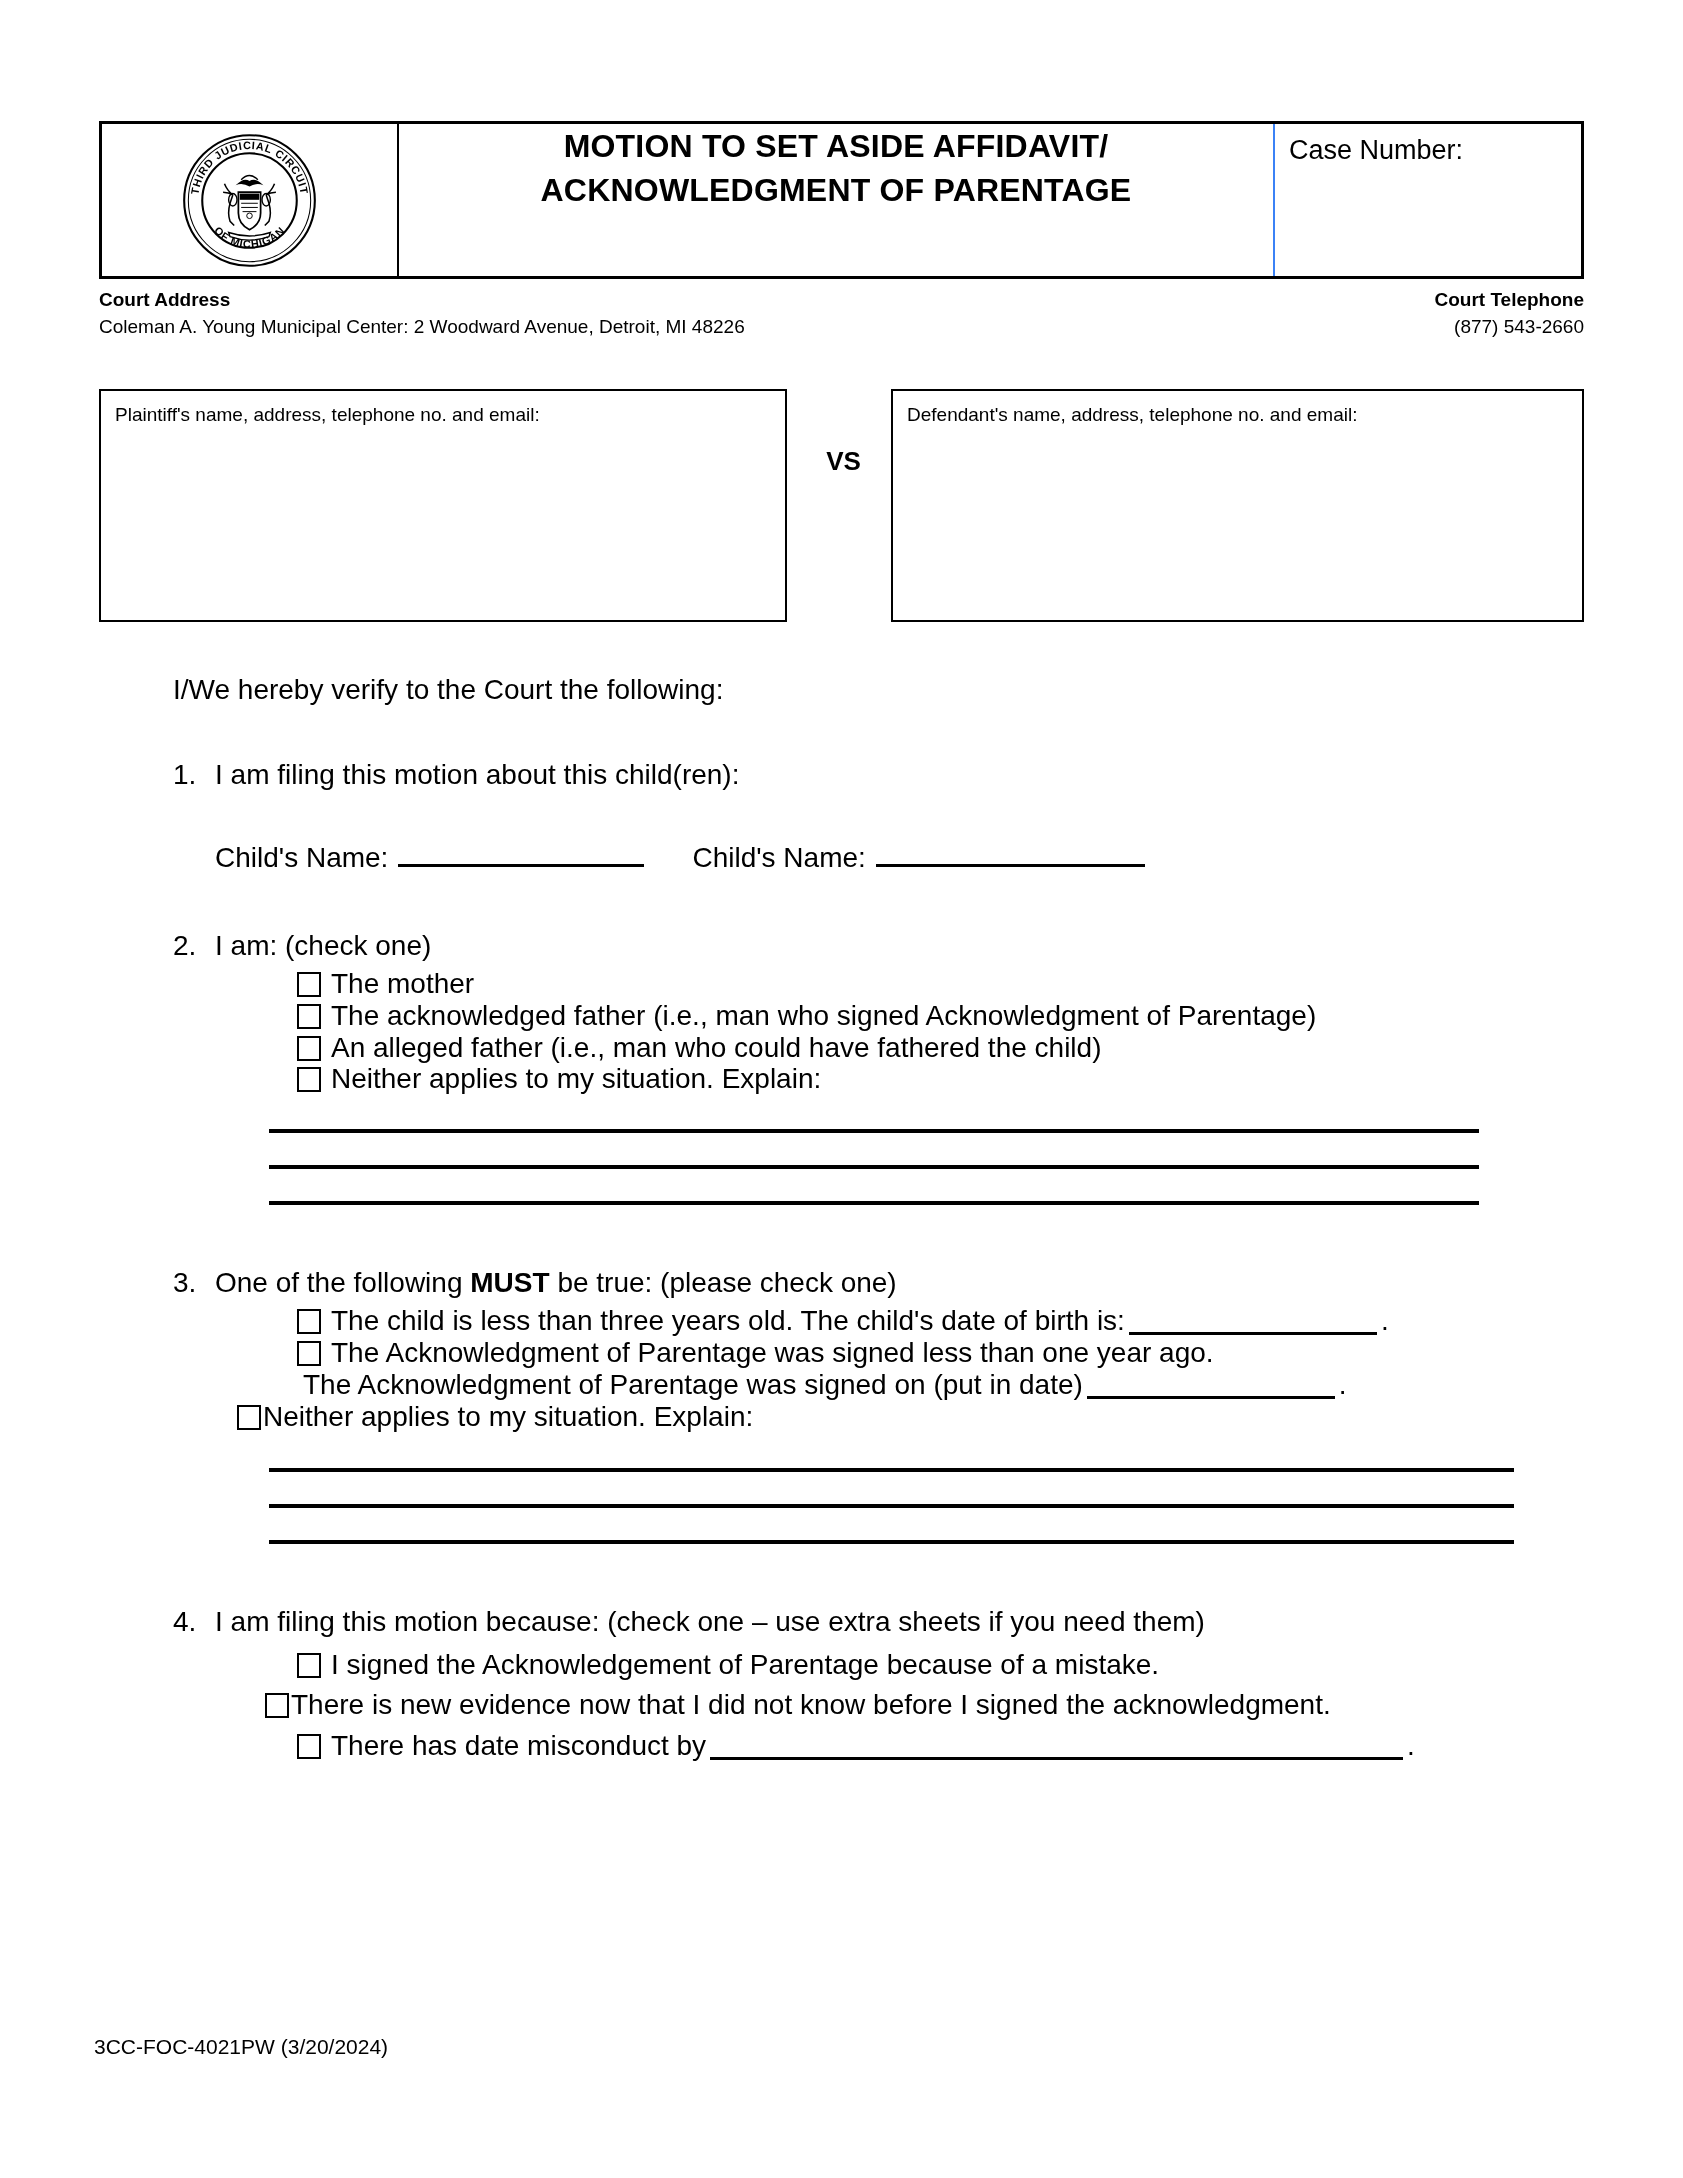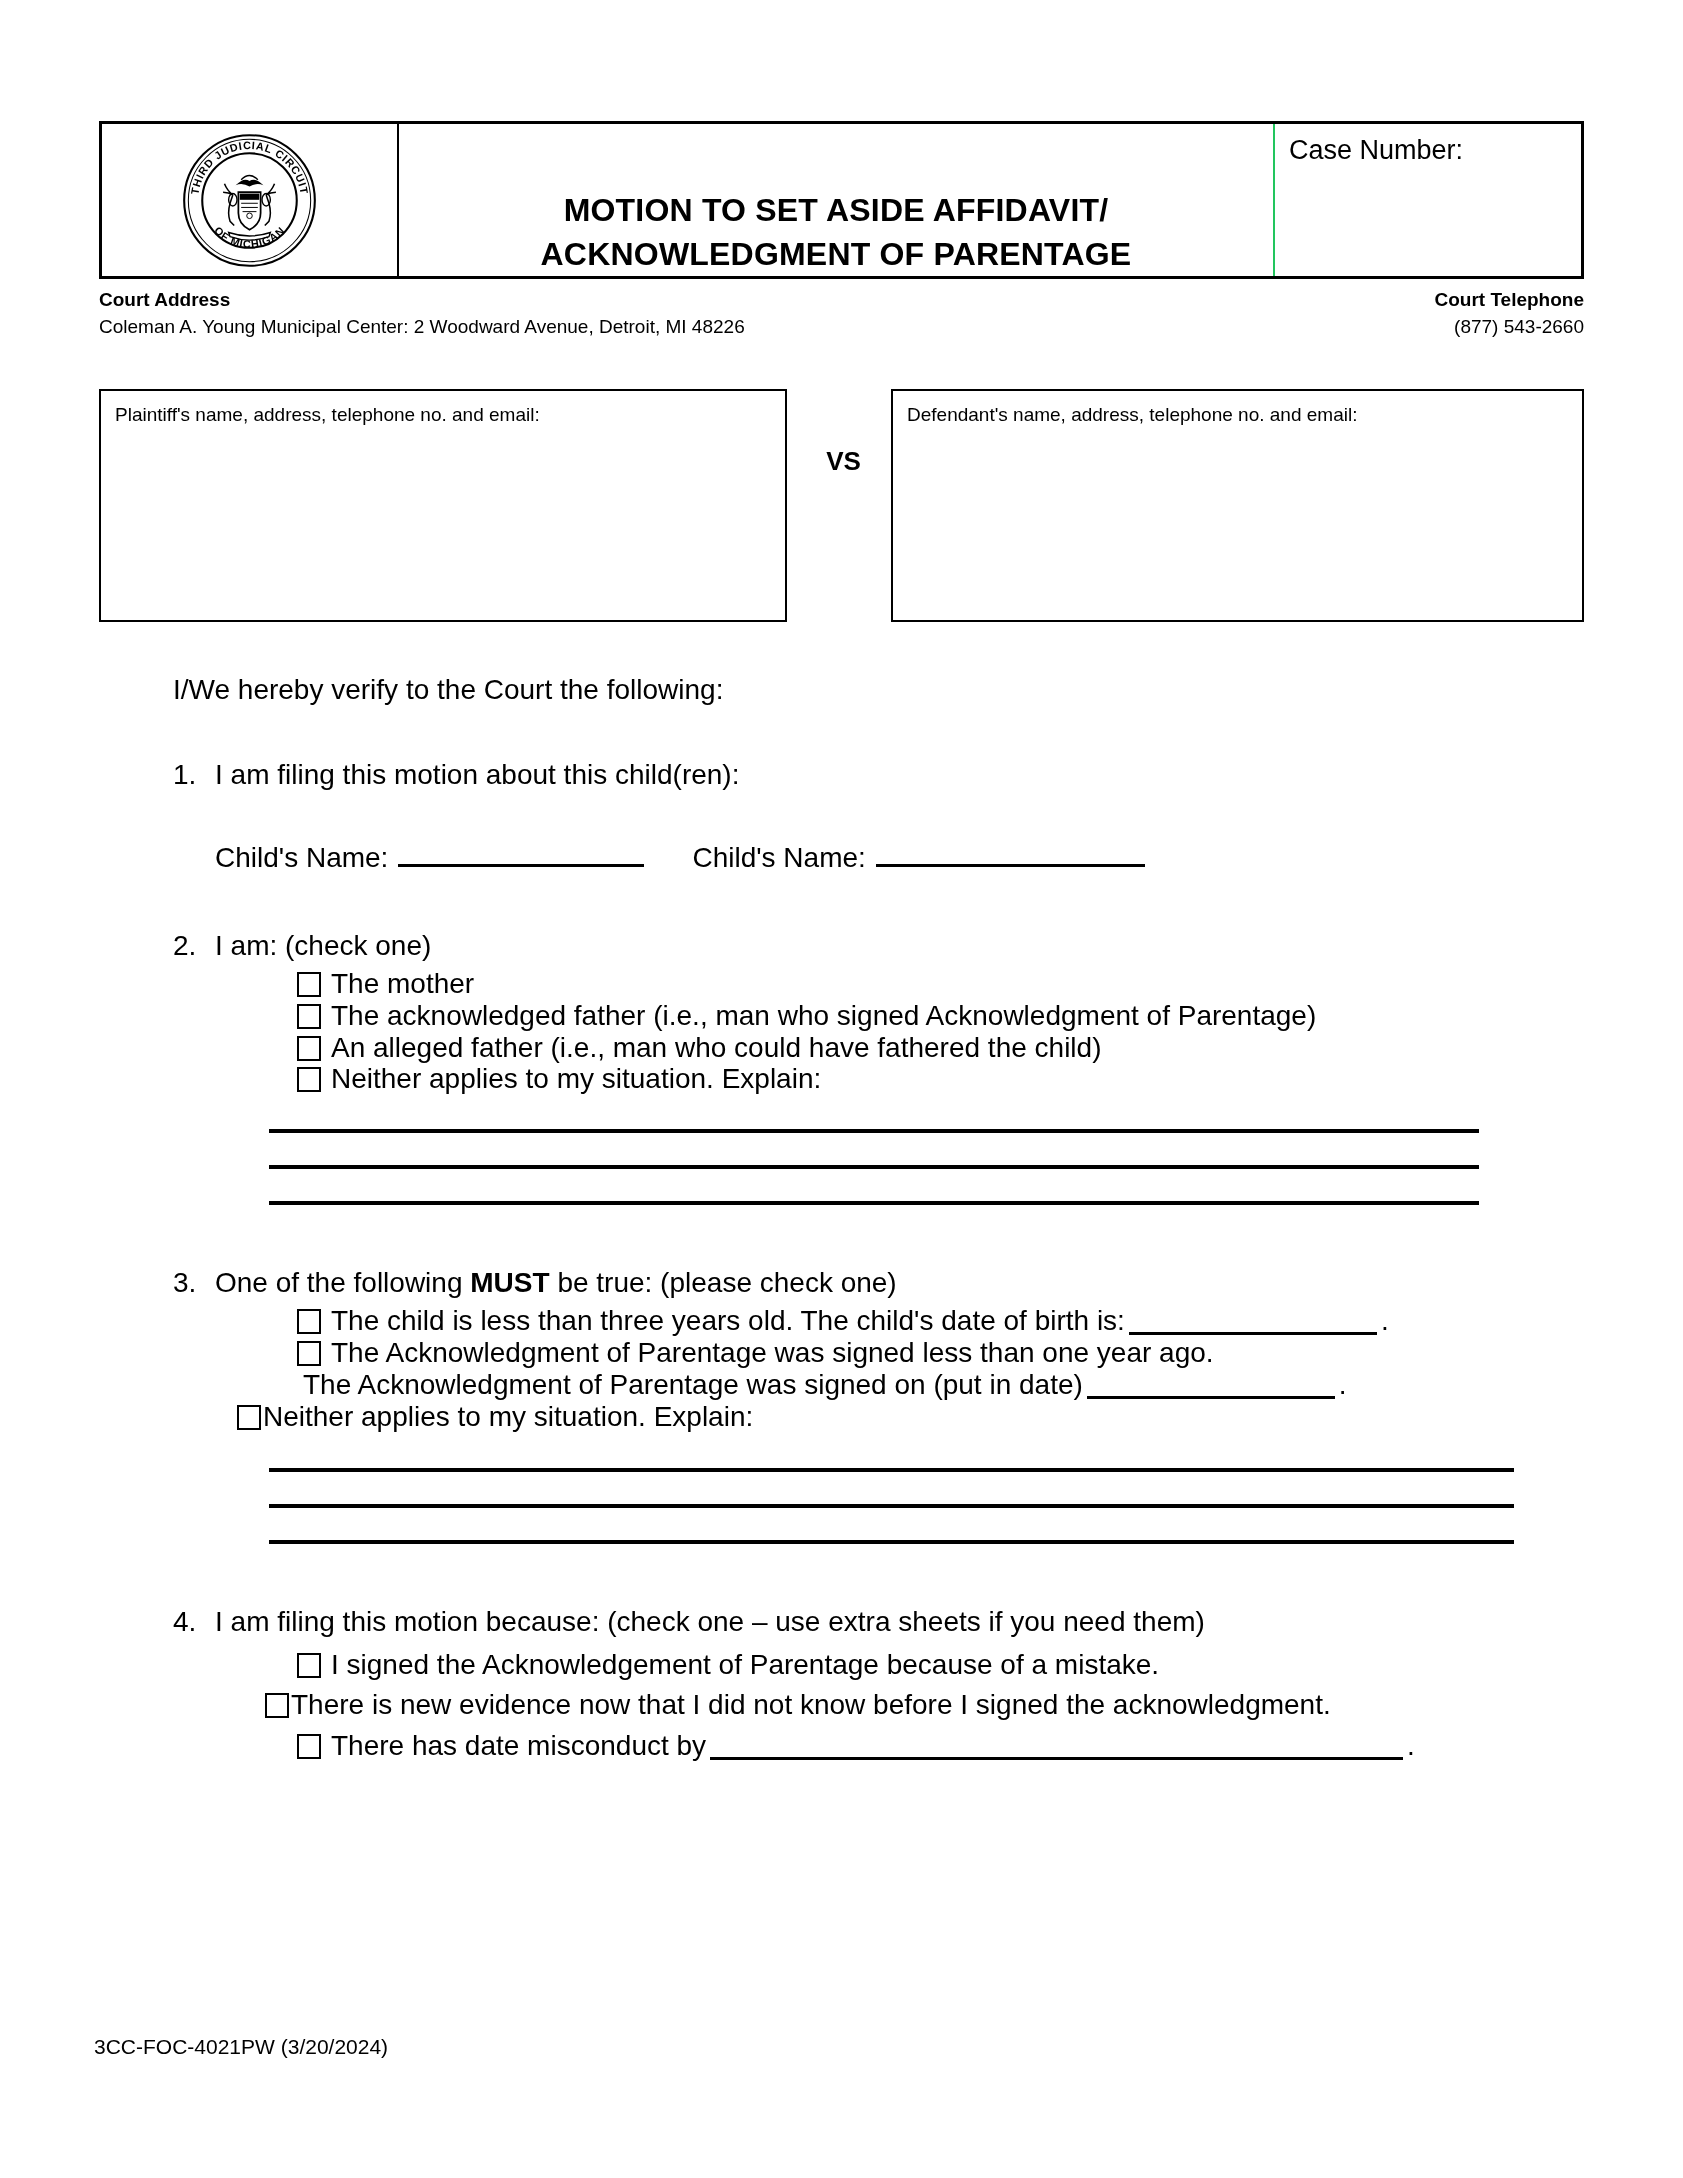--- a/index.html
+++ b/index.html
@@ -34,26 +34,26 @@
   .seal-cell {
     width: 297px;
     border-right: 2px solid #000;
     box-sizing: border-box;
     display: flex;
     align-items: center;
     justify-content: center;
   }
   .title-cell {
     flex: 1;
-    border-right: 2px solid #22c55e;
+    border-right: 2px solid #3b82f6;
     box-sizing: border-box;
     display: flex;
     flex-direction: column;
     align-items: center;
-    justify-content: flex-end;
+    justify-content: flex-start;
   }
   .title-cell .tline {
     font-size: 32px;
     font-weight: bold;
     letter-spacing: 0.2px;
     line-height: 1.38;
     white-space: nowrap;
   }
   .case-cell {
     width: 306px;

